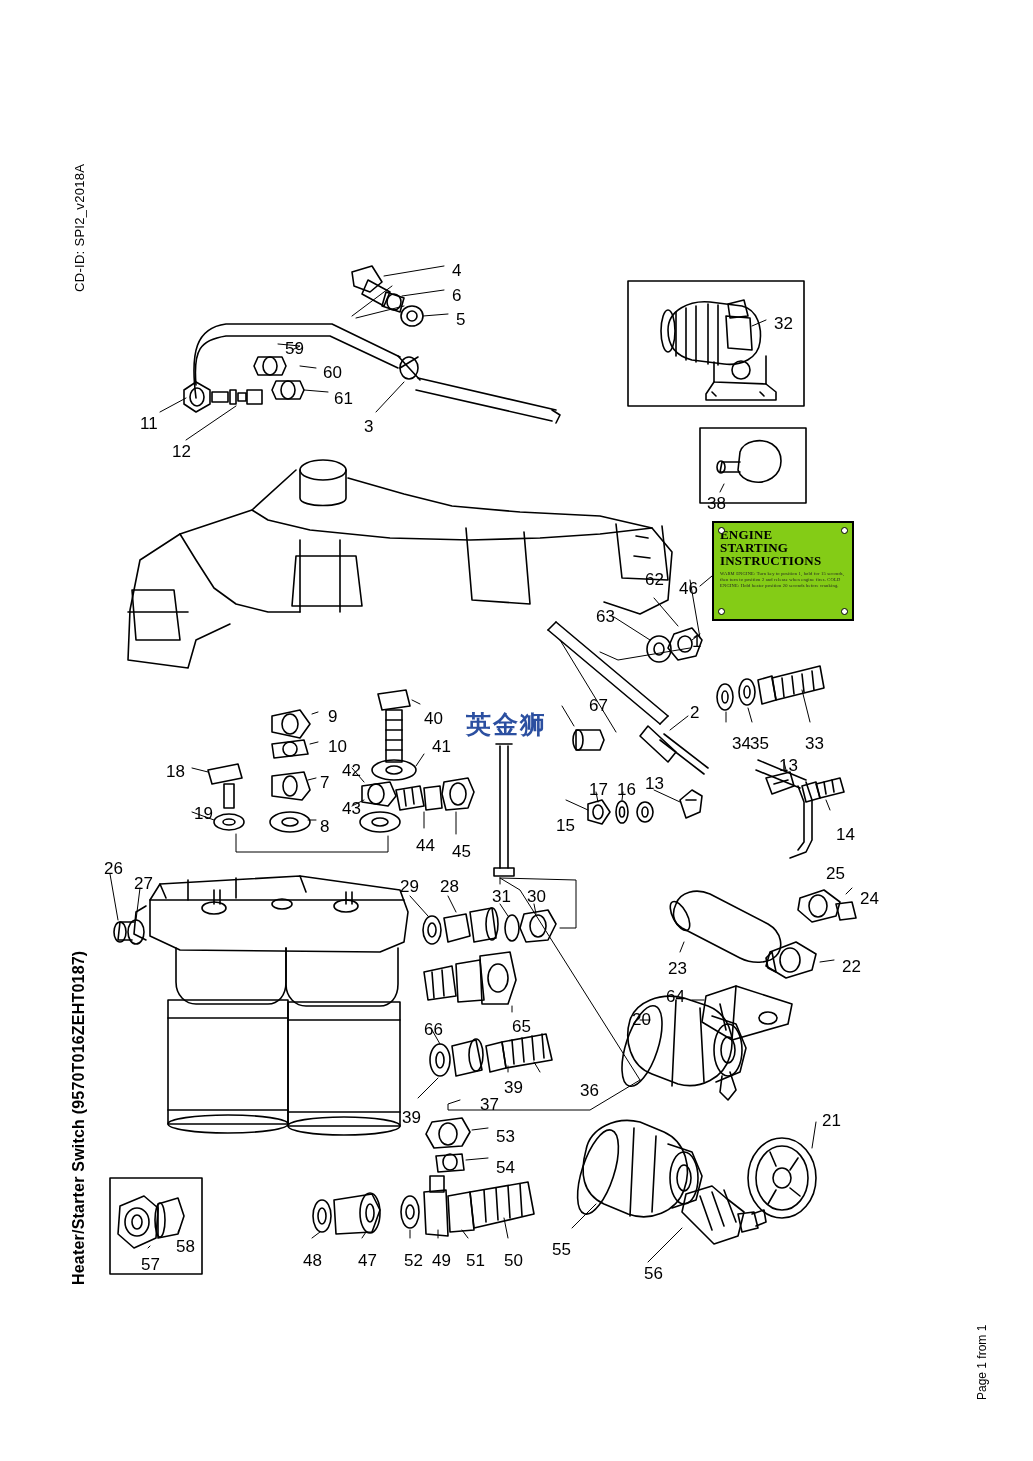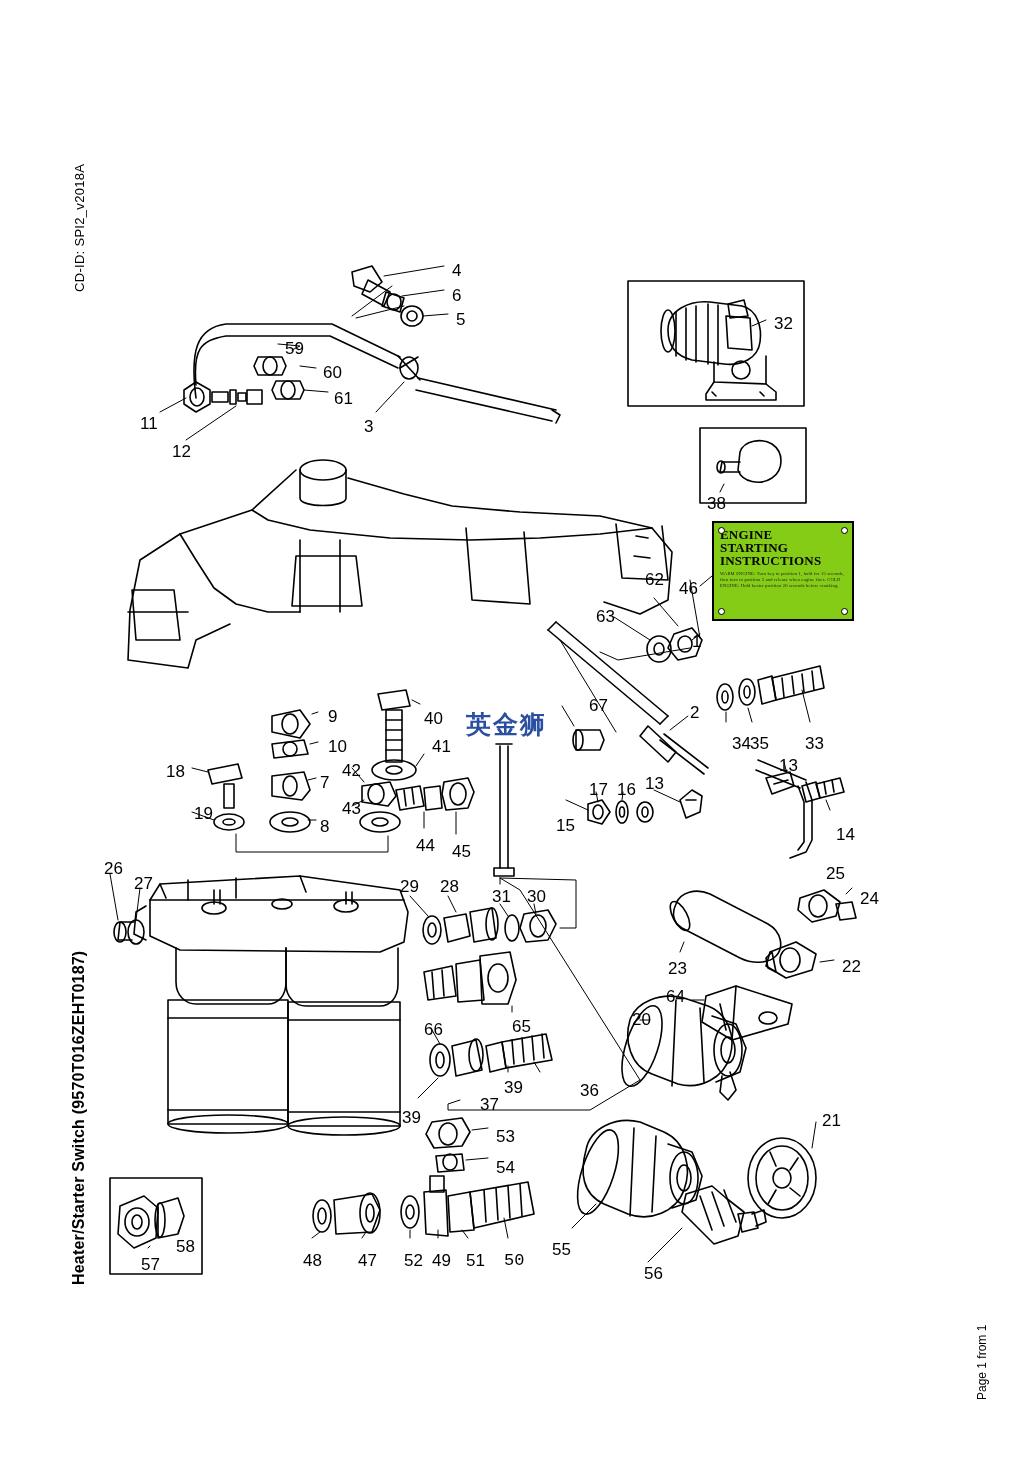--- a/index.html
+++ b/index.html
@@ -529,16 +529,16 @@
       <div class="callout" style="left: 496px; top: 1159px;">54</div>
       <div class="callout" style="left: 552px; top: 1241px;">55</div>
       <div class="callout" style="left: 644px; top: 1265px;">56</div>
       <div class="callout" style="left: 141px; top: 1256px;">57</div>
       <div class="callout" style="left: 176px; top: 1238px;">58</div>
       <div class="callout" style="left: 303px; top: 1252px;">48</div>
       <div class="callout" style="left: 358px; top: 1252px;">47</div>
       <div class="callout" style="left: 404px; top: 1252px;">52</div>
       <div class="callout" style="left: 432px; top: 1252px;">49</div>
       <div class="callout" style="left: 466px; top: 1252px;">51</div>
-      <div class="callout" style="left: 504px; top: 1252px; font-family: Liberation Mono, monospace;">50</div>
+      <div class="callout" style="left: 504px; top: 1252px;">50</div>
     </div>
 
 </div>
 
 </body></html>

